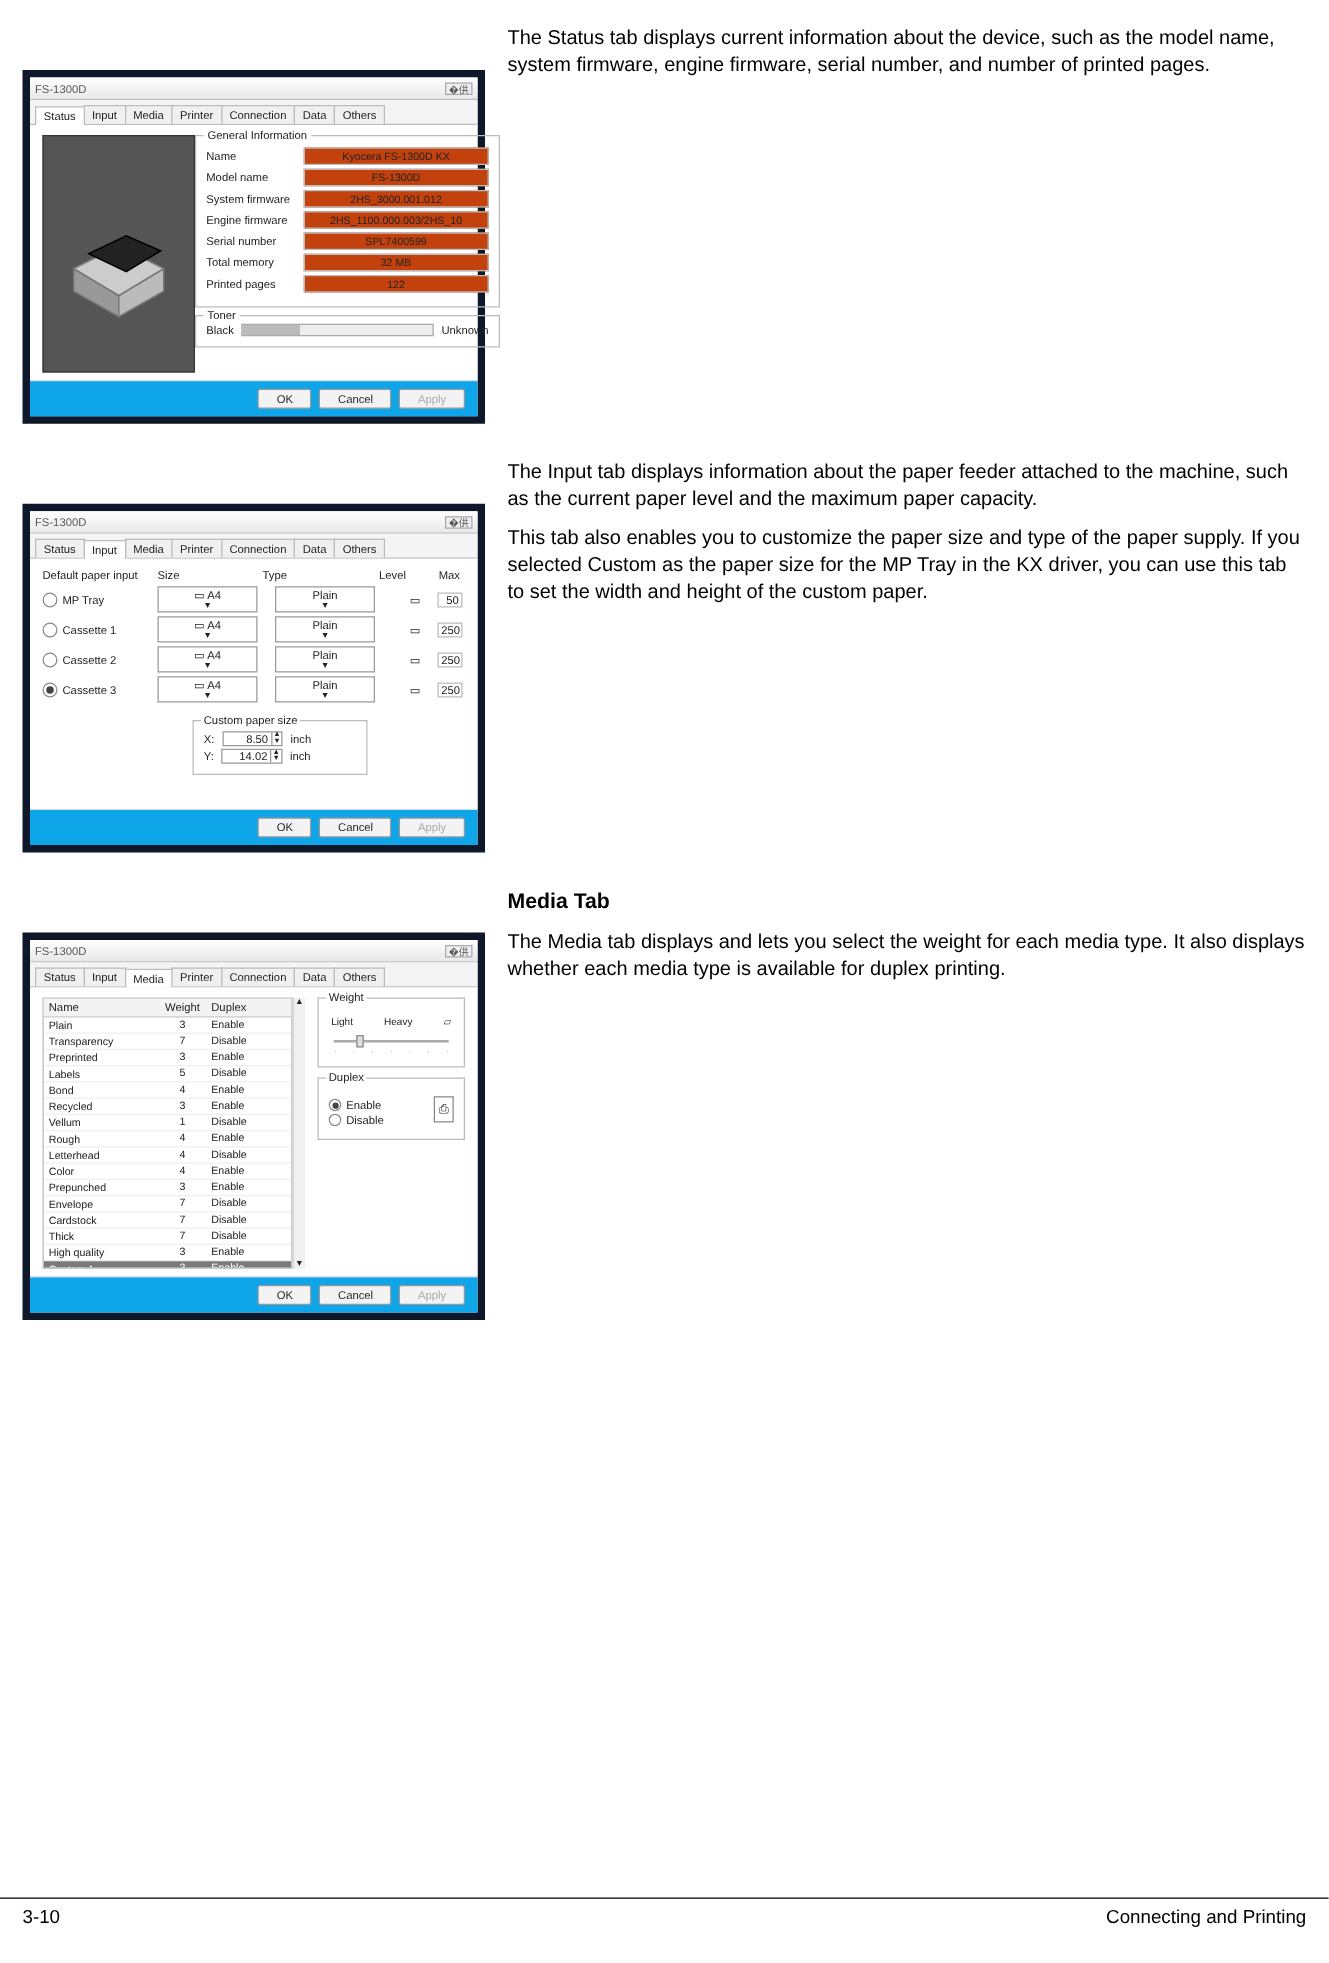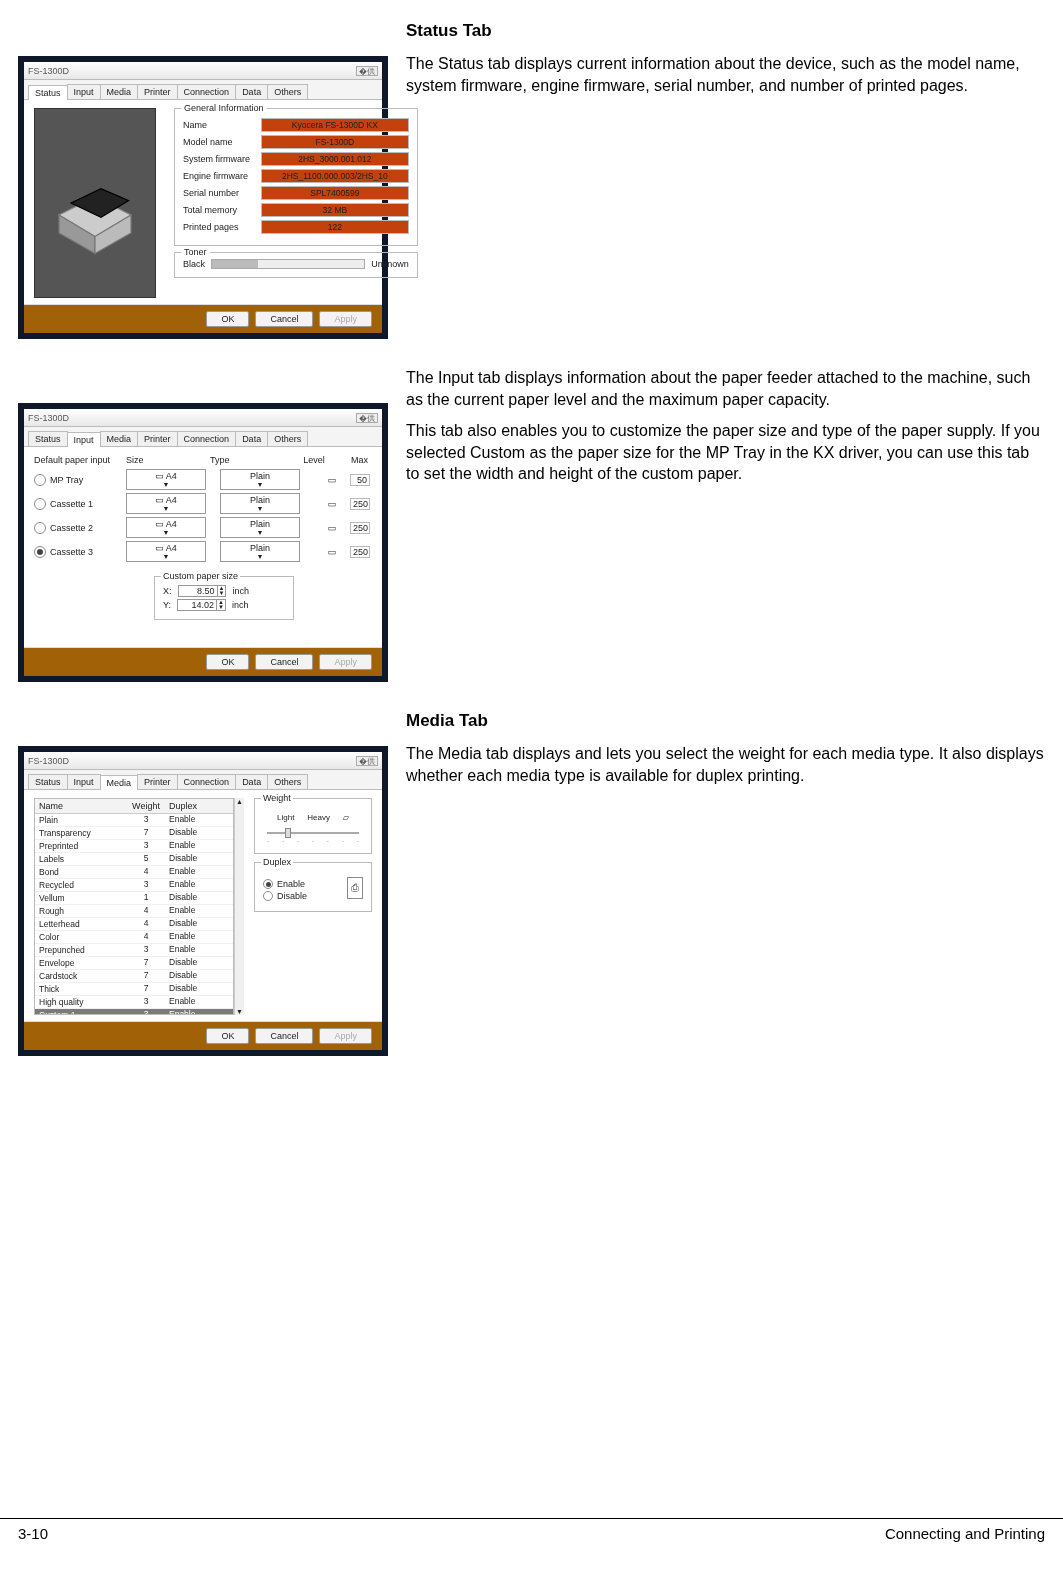--- a/index.html
+++ b/index.html
@@ -32,26 +32,26 @@
     height: 18px;
     display: flex; align-items: center; justify-content: space-between;
     padding: 0 4px;
     font-size: 9px; color: #555;
   }
   .titlebar .close { width: 22px; height: 10px; border:1px solid #aaa; background:#eee; display:flex;align-items:center;justify-content:center;font-size:8px;}
   .tabstrip { display:flex; gap:0; padding: 4px 4px 0 4px; border-bottom:1px solid #bbb; background:#f4f4f4;}
   .tab { border:1px solid #bbb; border-bottom:none; padding:2px 6px; background:#f0f0f0; font-size:9px; margin-right:-1px;}
   .tab.active { background:#fff; position:relative; top:1px; }
   .dlg-body { padding:8px 10px 6px 10px; background:#fff; position:relative; min-height:200px;}
-  .btnrow { display:flex; justify-content:flex-end; gap:6px; padding:6px 10px; border-top:1px solid #ddd; background:#a16207;}
+  .btnrow { display:flex; justify-content:flex-end; gap:6px; padding:6px 10px; border-top:1px solid #ddd; background:#0ea5e9;}
   .btn { border:1px solid #999; background:#f3f3f3; padding:2px 14px; font-size:9px; border-radius:2px;}
   .btn.disabled { color:#aaa; }
 
   
-  .status-body { display:flex; gap:18px; }
+  .status-body { display:flex; gap:0; }
   .printer-pane {
     width:150px; height:190px; background:#555;
     display:flex;align-items:center;justify-content:center;
     border:1px solid #333;
   }
   .printer-pane svg { width:120px; height:120px; }
   .info-pane { flex:1; }
   .fieldset { border:1px solid #bbb; padding:6px 8px 8px 8px; margin-bottom:6px; position:relative;}
   .fieldset .legend { position:absolute; top:-6px; left:6px; background:#fff; padding:0 3px; font-size:9px;}
   .kv { display:flex; align-items:center; margin:3px 0; }
@@ -86,21 +86,21 @@
   .mh-a{width:88px;padding:2px 4px;} .mh-b{width:46px;padding:2px 0;text-align:center;} .mh-c{width:56px;padding:2px 0;}
   .media-table .rows{max-height:200px;overflow:hidden;}
   .mrow{display:flex;font-size:8.5px;border-bottom:1px solid #f0f0f0;}
   .mrow.sel{background:#7a7a7a;color:#fff;}
   .mr-a{width:88px;padding:1px 4px;} .mr-b{width:46px;text-align:center;} .mr-c{width:56px;}
   .media-right{flex:1;display:flex;flex-direction:column;gap:8px;}
   .wt-box,.dp-box{border:1px solid #bbb;padding:14px 8px 8px 8px;position:relative;}
   .wt-box .legend,.dp-box .legend{position:absolute;top:-6px;left:6px;background:#fff;padding:0 2px;}
   .slider{height:2px;background:#aaa;position:relative;margin:10px 4px 4px 4px;}
   .slider .thumb{position:absolute;left:20%;top:-4px;width:6px;height:10px;background:#ddd;border:1px solid #888;}
-  .wt-labels{display:flex;justify-content:space-between;font-size:8px;margin:0 14px;}
+  .wt-labels{display:flex;justify-content:space-between;font-size:8px;margin:0 2px;}
   .wt-ticks{display:flex;justify-content:space-between;font-size:7px;color:#888;margin:2px 4px 0 4px;}
   .dp-opt{display:flex;align-items:center;gap:4px;margin:2px 0;}
   .dp-opt .radio{width:10px;height:10px;border:1px solid #888;border-radius:50%;display:inline-flex;align-items:center;justify-content:center;}
   .dp-opt .radio.sel::after{content:"";width:5px;height:5px;background:#444;border-radius:50%;}
   .scroll-placeholder{width:10px;background:#f0f0f0;border-left:1px solid #ccc;display:flex;flex-direction:column;justify-content:space-between;align-items:center;font-size:7px;}
 
   
   .footer {
     position:absolute; left:0; right:0; bottom:28px;
     border-top:1px solid #000;
@@ -184,21 +184,20 @@
           </div>
         </div>
         <div class="btnrow">
           <div class="btn">OK</div>
           <div class="btn">Cancel</div>
           <div class="btn disabled">Apply</div>
         </div>
       </div>
     </div>
     <div class="right-col">
-      <h2>Status Tab</h2>
       <p>The Status tab displays current information about the device, such as the model name, system firmware, engine firmware, serial number, and number of printed pages.</p>
     </div>
   </div>
 
   <div class="section">
     <div class="left-col">
       <div class="dialog">
         <div class="titlebar">
           <span>FS-1300D</span>
           <span class="close">�供</span>

